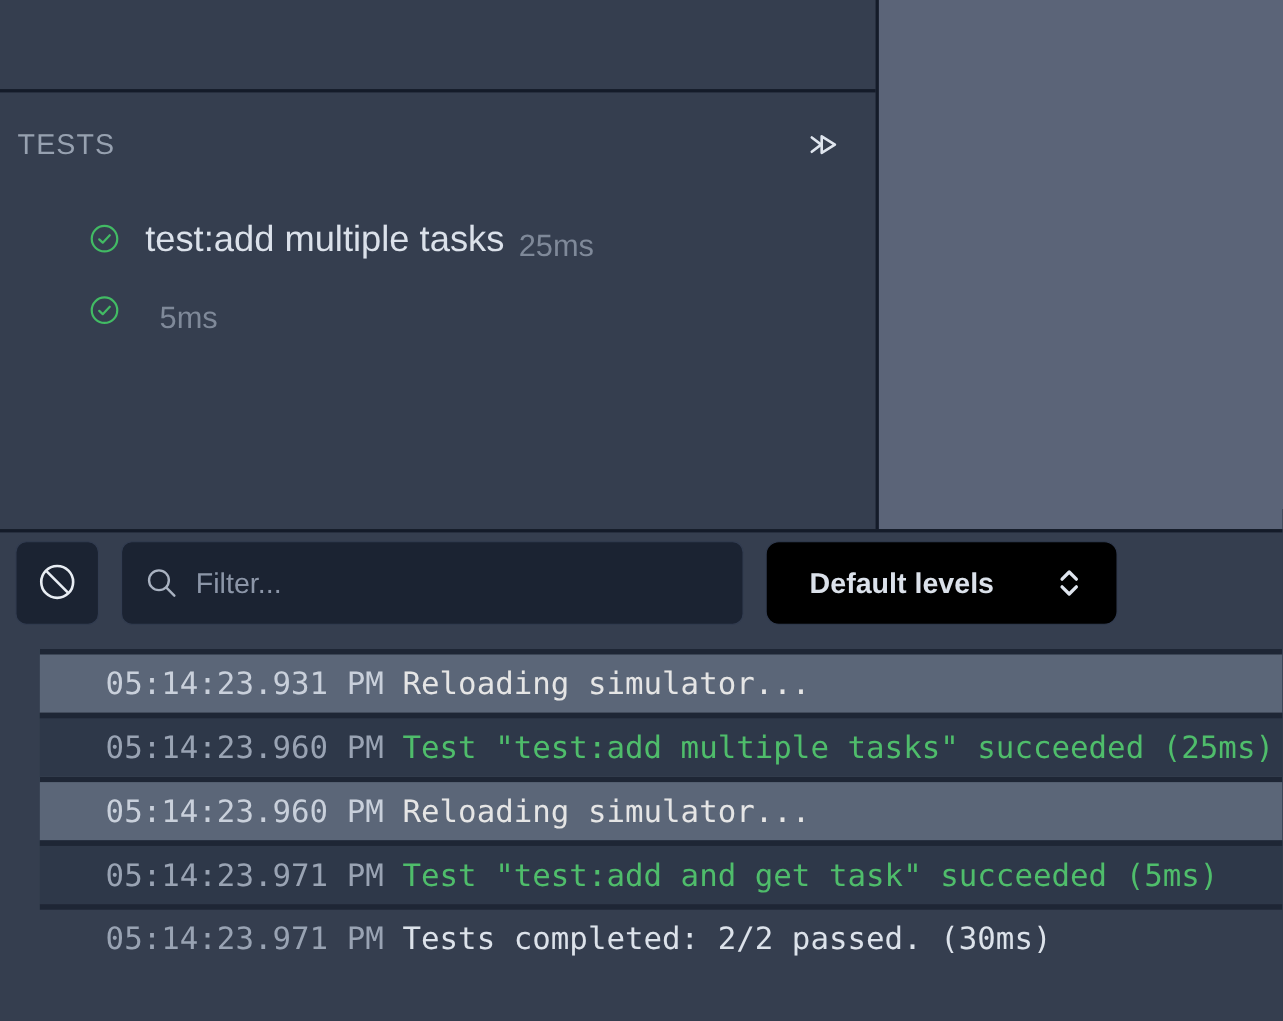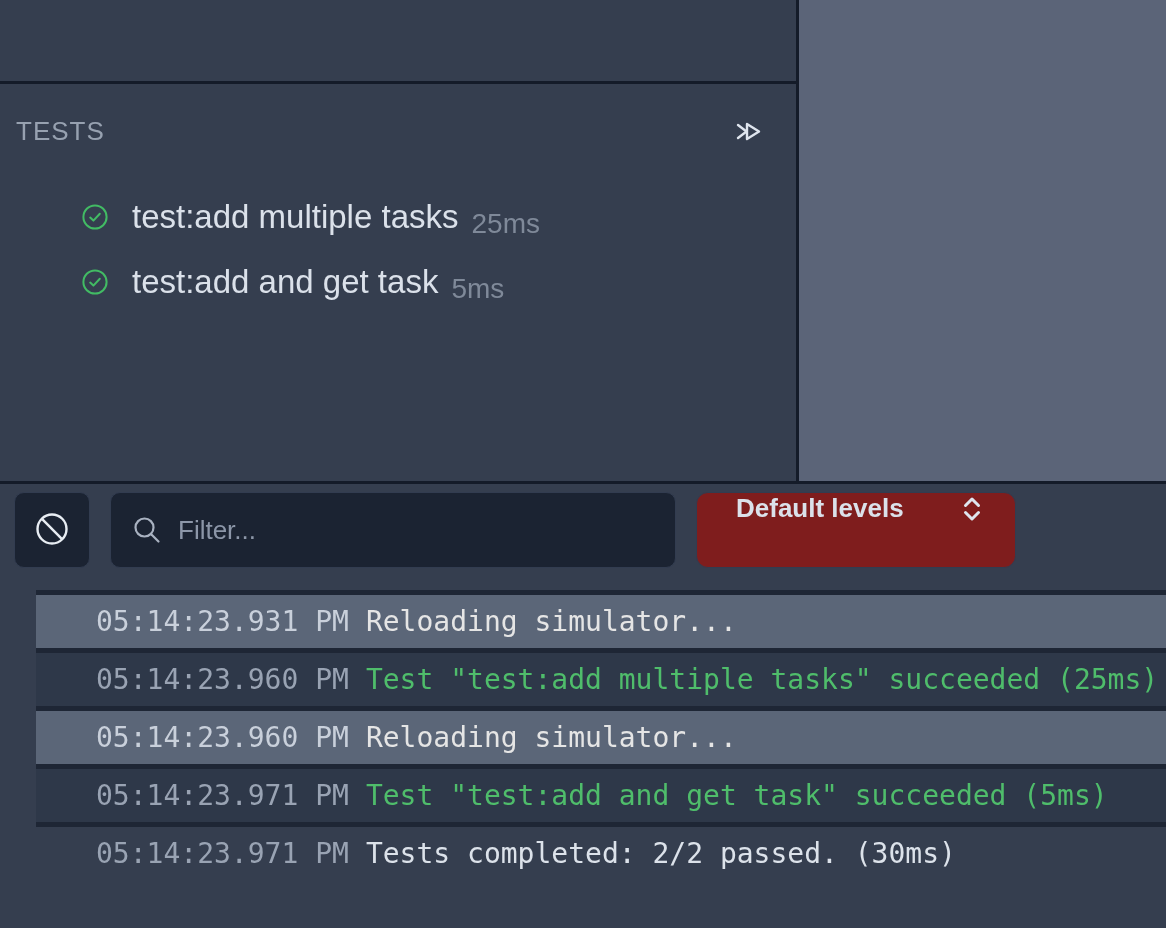--- a/index.html
+++ b/index.html
@@ -61,22 +61,22 @@
     display:flex; align-items:center; padding:0 20px;
   }
   .filter-box .mag { line-height:0; margin-right:15px; flex:none; }
   .filter-input {
     flex:1; background:transparent; border:none; outline:none;
     color:#dbe1ea; font-size:26px; font-family:"Liberation Sans", sans-serif;
   }
   .filter-input::placeholder { color:#8c96a8; }
   .levels-select {
     margin-left:20px; width:320px; height:76px;
-    background:#7f1d1d; border:1.5px solid #323c50; border-radius:12px;
-    display:flex; cursor:pointer;
+    background:#000000; border:1.5px solid #323c50; border-radius:12px;
+    display:flex; align-items:center; cursor:pointer;
     padding:0 28px 0 39px;
   }
   .levels-label { color:#dbe1ea; font-size:26px; font-weight:600; flex:1; }
   .levels-select .updown { line-height:0; flex:none; }
 
   
   .log { flex:1; margin-top:17px; display:flex; flex-direction:column; overflow:hidden;margin-left:36px; }
   .log-row {
     height:58px; flex:none;
     border-top:5px solid #1e2635;
@@ -131,21 +131,20 @@
             <span class="test-time">25ms</span>
           </div>
 
           <div class="test-item">
             <span class="test-check">
               <svg width="28" height="28" viewBox="0 0 28 28" fill="none" stroke="#42bb64" stroke-width="2" stroke-linecap="round" stroke-linejoin="round">
                 <circle cx="14" cy="14" r="11.6"></circle>
                 <path d="M9.2 14.6 L12.4 17.6 L18.8 10.8"></path>
               </svg>
             </span>
-            <span class="test-name">test:add and get task</span>
             <span class="test-time">5ms</span>
           </div>
 
         </div>
       </div>
     </div>
 
     <div class="right-pane"></div>
   </div>
 

